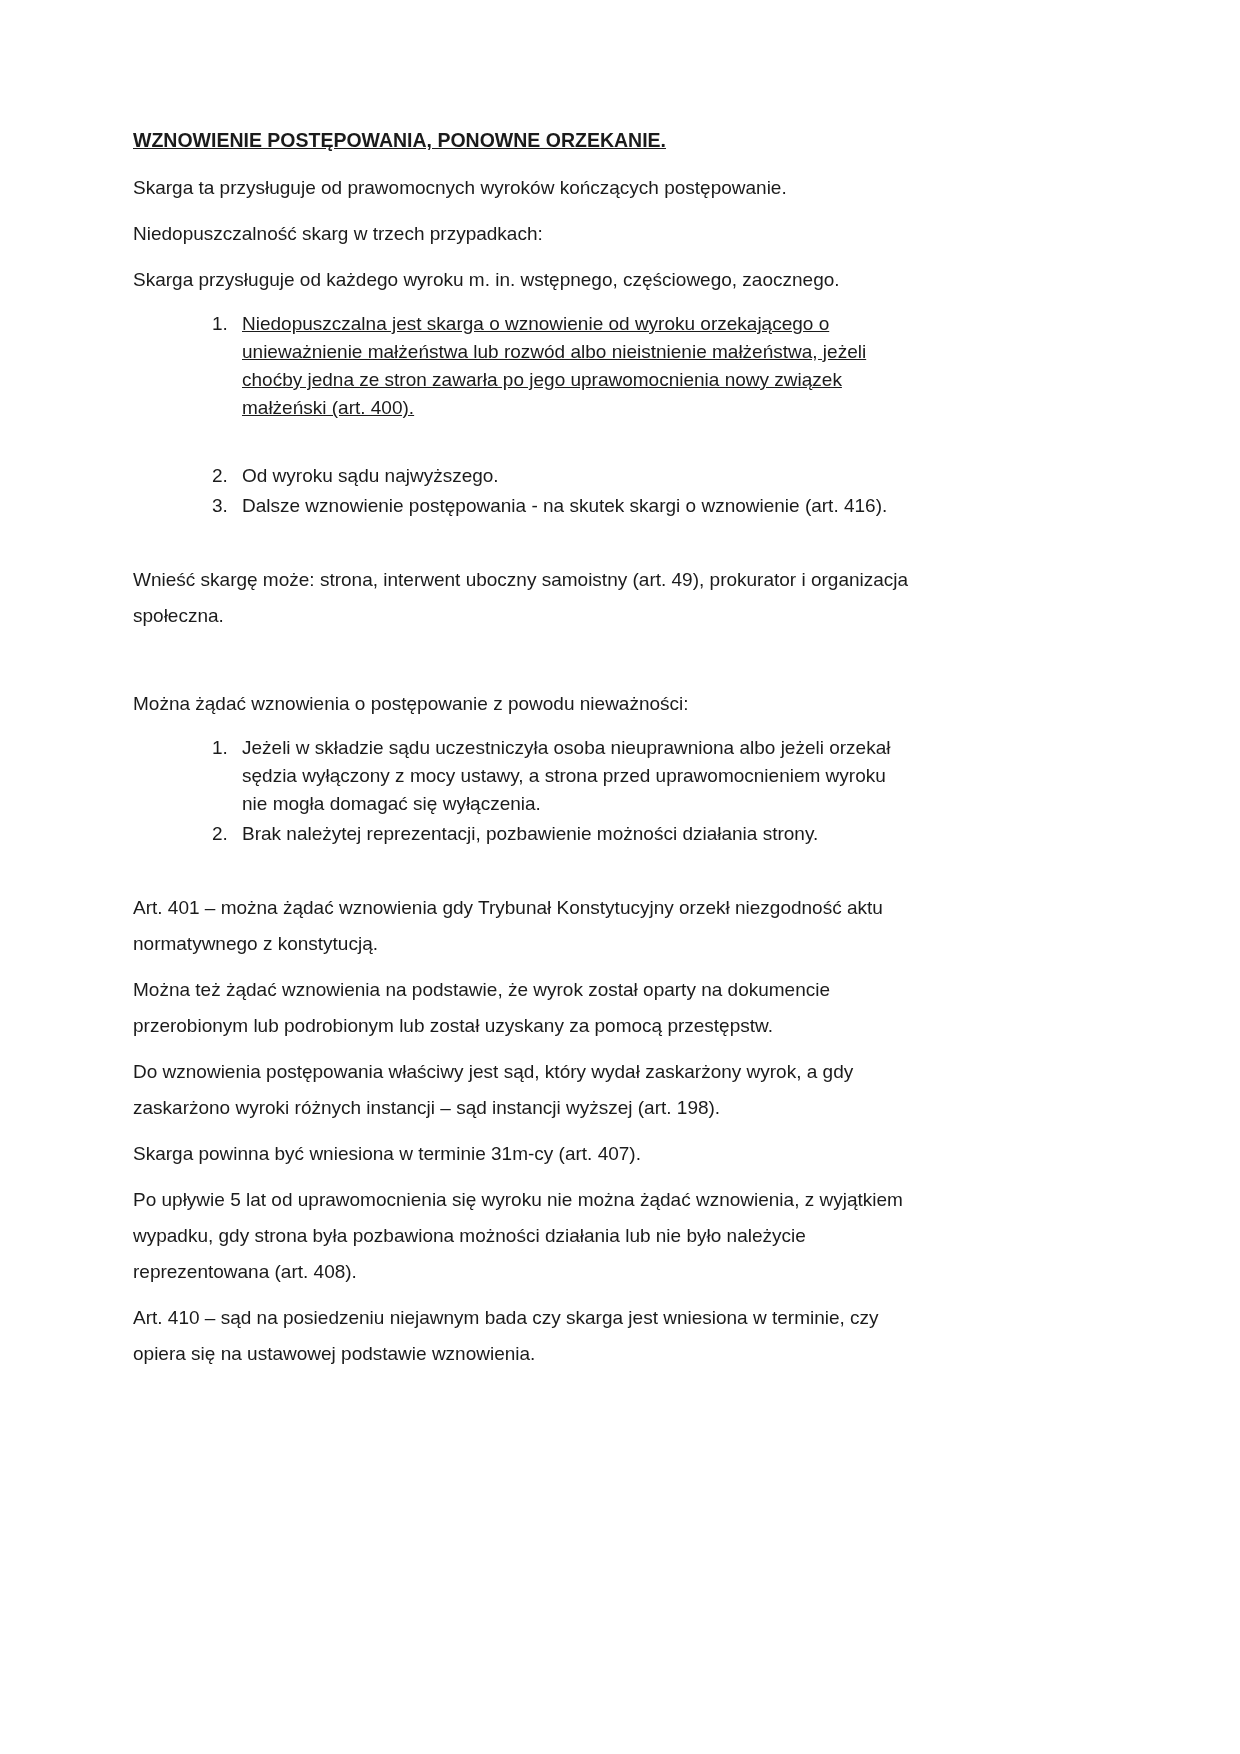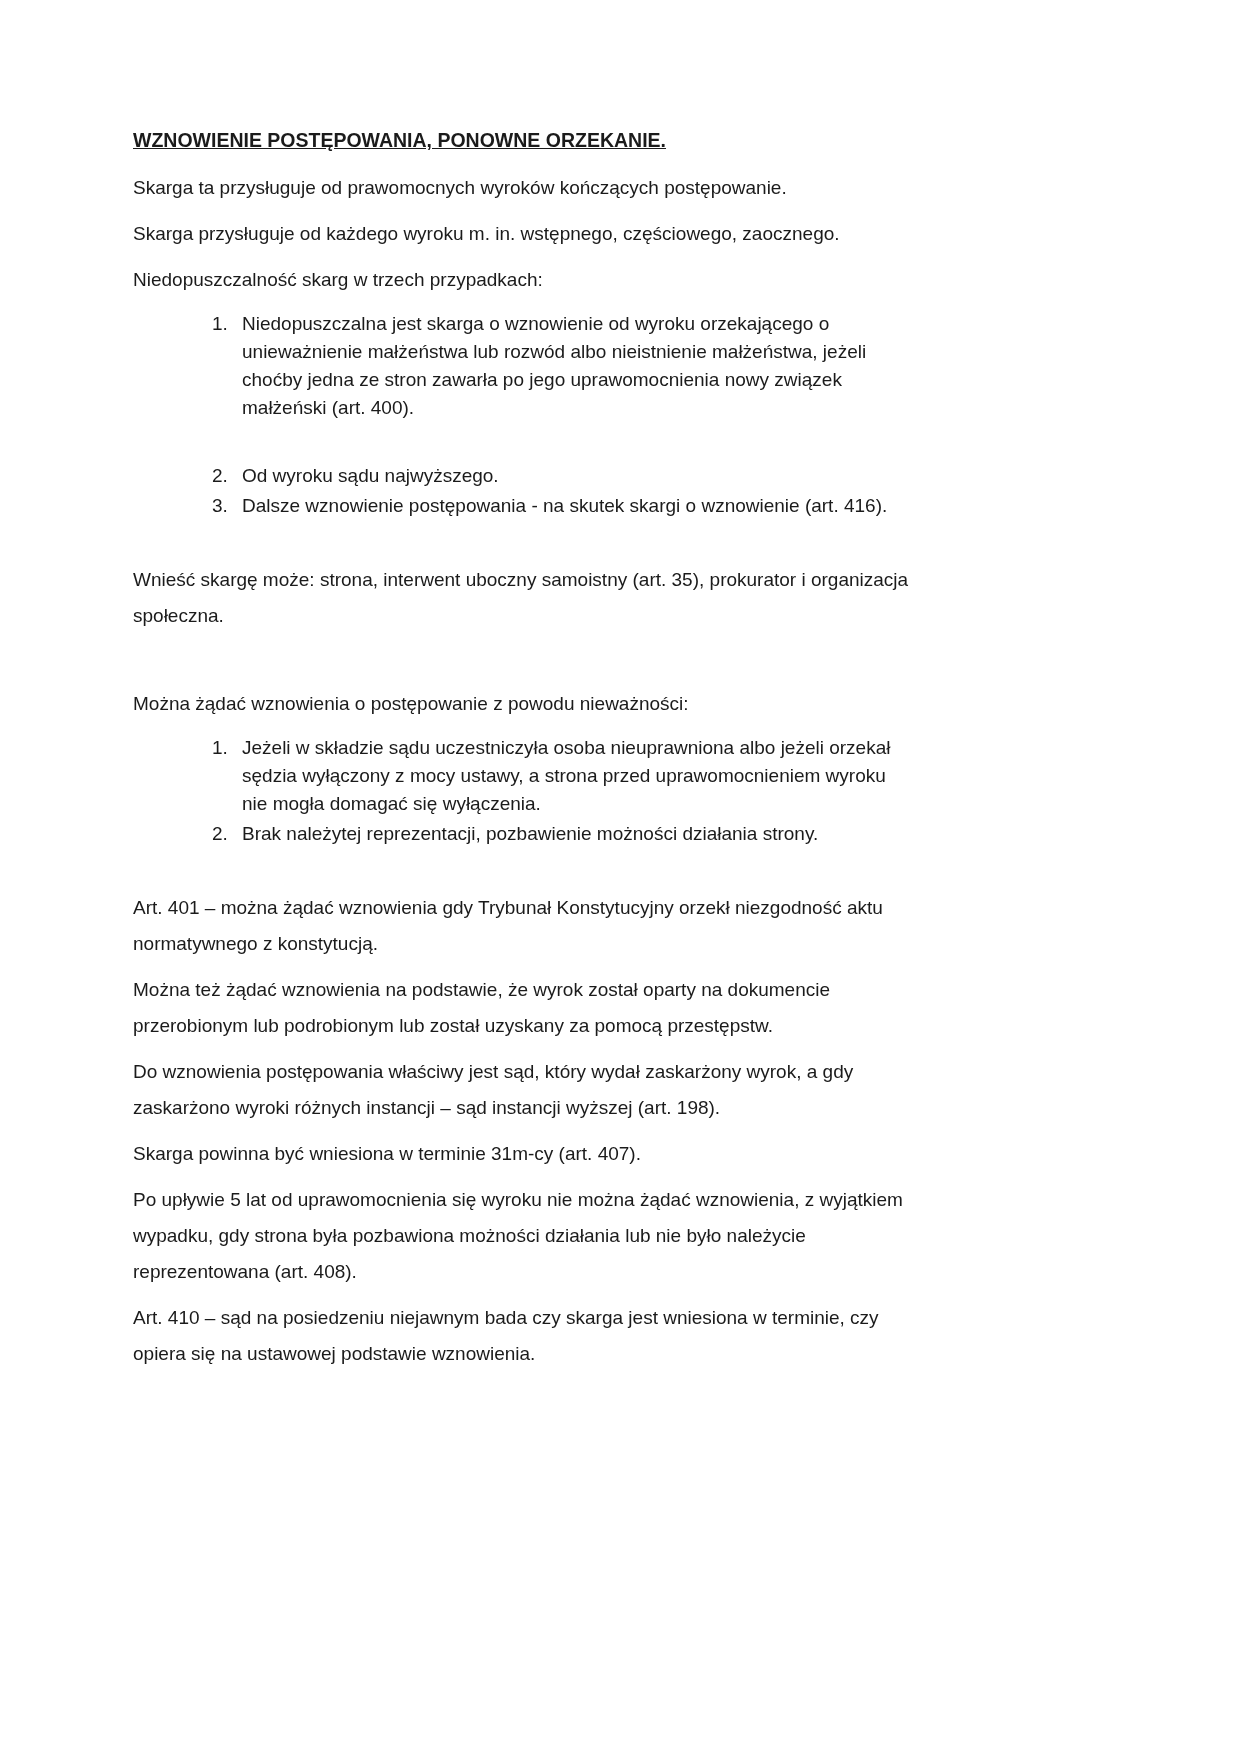--- a/index.html
+++ b/index.html
@@ -36,47 +36,48 @@
     margin: 12px 0 42px 0;
     padding: 0 0 0 100px;
     line-height: 28px;
   }
   .list li {
     padding-left: 9px;
     margin: 0 0 2px 0;
   }
   .gap-below {
     margin-bottom: 40px !important;
+    text-decoration: underline;
   }
   .space-below-lg {
     margin-bottom: 52px !important;
   }
 </style>
 </head>
 <body>
 
 <div class="page">
 
   <h1 class="doc-title">WZNOWIENIE POSTĘPOWANIA, PONOWNE ORZEKANIE.</h1>
 
 
 
   <p>Skarga ta przysługuje od prawomocnych wyroków kończących postępowanie.</p>
 
+  <p>Niedopuszczalność skarg w trzech przypadkach:</p>
+
   <p>Skarga przysługuje od każdego wyroku m. in. wstępnego, częściowego, zaocznego.</p>
-
-  <p>Niedopuszczalność skarg w trzech przypadkach:</p>
 
   <ol class="list list-a">
     <li class="gap-below">Niedopuszczalna jest skarga o wznowienie od wyroku orzekającego o unieważnienie małżeństwa lub rozwód albo nieistnienie małżeństwa, jeżeli choćby jedna ze stron zawarła po jego uprawomocnienia nowy związek małżeński (art. 400).</li>
     <li>Od wyroku sądu najwyższego.</li>
     <li>Dalsze wznowienie postępowania - na skutek skargi o wznowienie (art. 416).</li>
   </ol>
 
-  <p class="space-below-lg">Wnieść skargę może: strona, interwent uboczny samoistny (art. 35), prokurator i organizacja społeczna.</p>
+  <p class="space-below-lg">Wnieść skargę może: strona, interwent uboczny samoistny (art. 49), prokurator i organizacja społeczna.</p>
 
   <p>Można żądać wznowienia o postępowanie z powodu nieważności:</p>
 
   <ol class="list list-b">
     <li>Jeżeli w składzie sądu uczestniczyła osoba nieuprawniona albo jeżeli orzekał sędzia wyłączony z mocy ustawy, a strona przed uprawomocnieniem wyroku nie mogła domagać się wyłączenia.</li>
     <li>Brak należytej reprezentacji, pozbawienie możności działania strony.</li>
   </ol>
 
   <p>Art. 401 – można żądać wznowienia gdy Trybunał Konstytucyjny orzekł niezgodność aktu normatywnego z konstytucją.</p>
 

